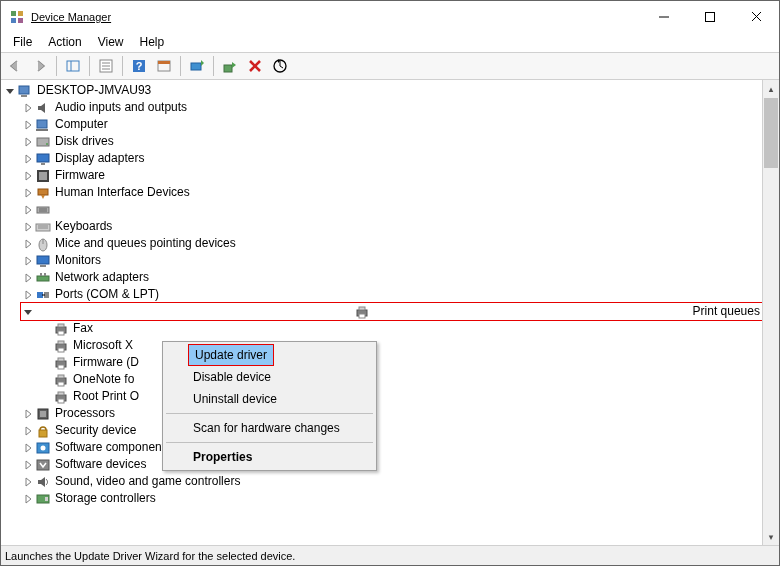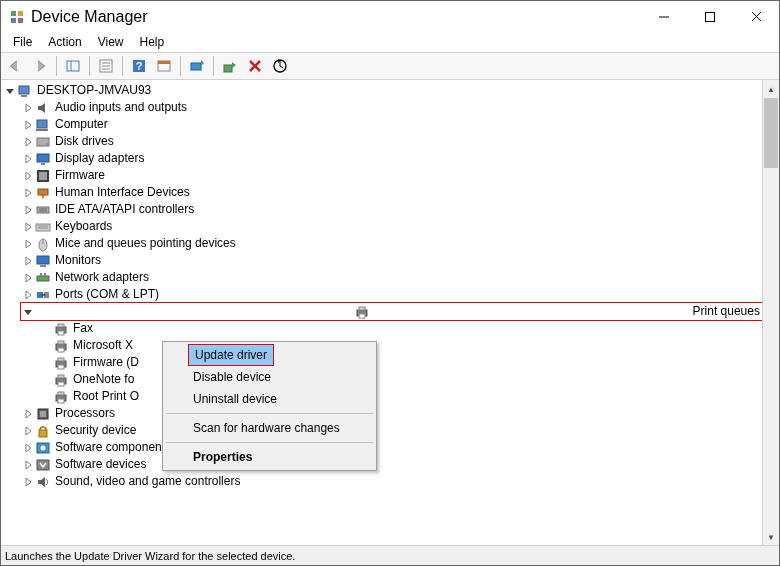--- a/index.html
+++ b/index.html
@@ -1,19 +1,19 @@
 <!DOCTYPE html>
 <html><head>
 <meta charset="utf-8">
 <style>
 * { box-sizing: border-box; margin: 0; padding: 0; }
 body { font-family: "Segoe UI", Tahoma, sans-serif; font-size: 12px; background: #fff; width: 780px; height: 566px; overflow: hidden; border: 1px solid #646464; }
 .titlebar { height: 31px; display: flex; align-items: center; padding: 0 0 0 8px; background: #fff; }
 .titlebar .app-icon { width: 16px; height: 16px; margin-right: 6px; display: inline-flex; align-items: center; justify-content: center; }
-.titlebar .title { flex: 1; font-size: 16px; }
+.titlebar .title { flex: 1; font-size: 11px; text-decoration: underline; }
 .titlebar .win-btns { display: flex; }
 .titlebar .win-btn { width: 46px; height: 31px; display: flex; align-items: center; justify-content: center; font-size: 14px; font-family: "Segoe UI Symbol", sans-serif; }
 .menubar { height: 20px; display: flex; align-items: center; padding: 0 4px; font-size: 12px; }
 .menubar .menu-item { padding: 2px 8px; }
 .toolbar { height: 28px; border-top: 1px solid #d0d0d0; border-bottom: 1px solid #d0d0d0; background: #f7f7f7; display: flex; align-items: center; padding: 0 2px; gap: 1px; }
 .toolbar .tb-btn { width: 24px; height: 24px; display: flex; align-items: center; justify-content: center; border: 1px solid transparent; }
 .toolbar .sep { width: 1px; height: 20px; background: #c0c0c0; margin: 0 3px; }
 .content { position: relative; height: calc(566px - 31px - 20px - 28px - 20px - 2px); display: flex; }
 .tree-pane { flex: 1; overflow: auto; padding: 2px 0 2px 2px; position: relative; }
 .tree-root { list-style: none; }
@@ -269,21 +269,20 @@
                     <path d="M3 1 L8 5 L3 9 Z" fill="none" stroke="#808080"></path>
                   </svg>
                 </span>
                 <span class="node-icon">
                   <svg width="16" height="16">
                     <rect x="2" y="5" width="12" height="6" fill="#b0b0b0" stroke="#707070"></rect>
                     <line x1="4" y1="7" x2="12" y2="7" stroke="#606060"></line>
                     <line x1="4" y1="9" x2="12" y2="9" stroke="#606060"></line>
                   </svg>
                 </span>
-                <span class="node-label">IDE ATA/ATAPI controllers</span>
               </div>
             </li>
             <li>
               <div class="tree-item">
                 <span class="expander">
                   <svg width="10" height="10">
                     <path d="M3 1 L8 5 L3 9 Z" fill="none" stroke="#808080"></path>
                   </svg>
                 </span>
                 <span class="node-icon">
@@ -519,20 +518,36 @@
                 </span>
                 <span class="node-icon">
                   <svg width="16" height="16">
                     <path d="M3 6 L6 6 L10 3 L10 13 L6 10 L3 10 Z" fill="#606060"></path>
                     <path d="M11 5 C13 7 13 9 11 11" fill="none" stroke="#606060"></path>
                   </svg>
                 </span>
                 <span class="node-label">Sound, video and game controllers</span>
               </div>
             </li>
+            <li>
+              <div class="tree-item">
+                <span class="expander">
+                  <svg width="10" height="10">
+                    <path d="M3 1 L8 5 L3 9 Z" fill="none" stroke="#808080"></path>
+                  </svg>
+                </span>
+                <span class="node-icon">
+                  <svg width="16" height="16">
+                    <rect x="2" y="4" width="12" height="8" fill="#60a060" stroke="#407040"></rect>
+                    <rect x="10" y="6" width="3" height="4" fill="#d0d0d0"></rect>
+                  </svg>
+                </span>
+                <span class="node-label">Storage controllers</span>
+              </div>
+            </li>
           </ul>
         </li>
       </ul>
 
     <div class="context-menu" style="left:161px; top:261px; width:215px;">
       <div class="cm-item hover highlight-red" style="display:inline-block; padding:3px 6px; margin:1px 0 1px 24px;">Update driver</div>
       <div class="cm-item">Disable device</div>
       <div class="cm-item">Uninstall device</div>
       <div class="cm-sep"></div>
       <div class="cm-item">Scan for hardware changes</div>

